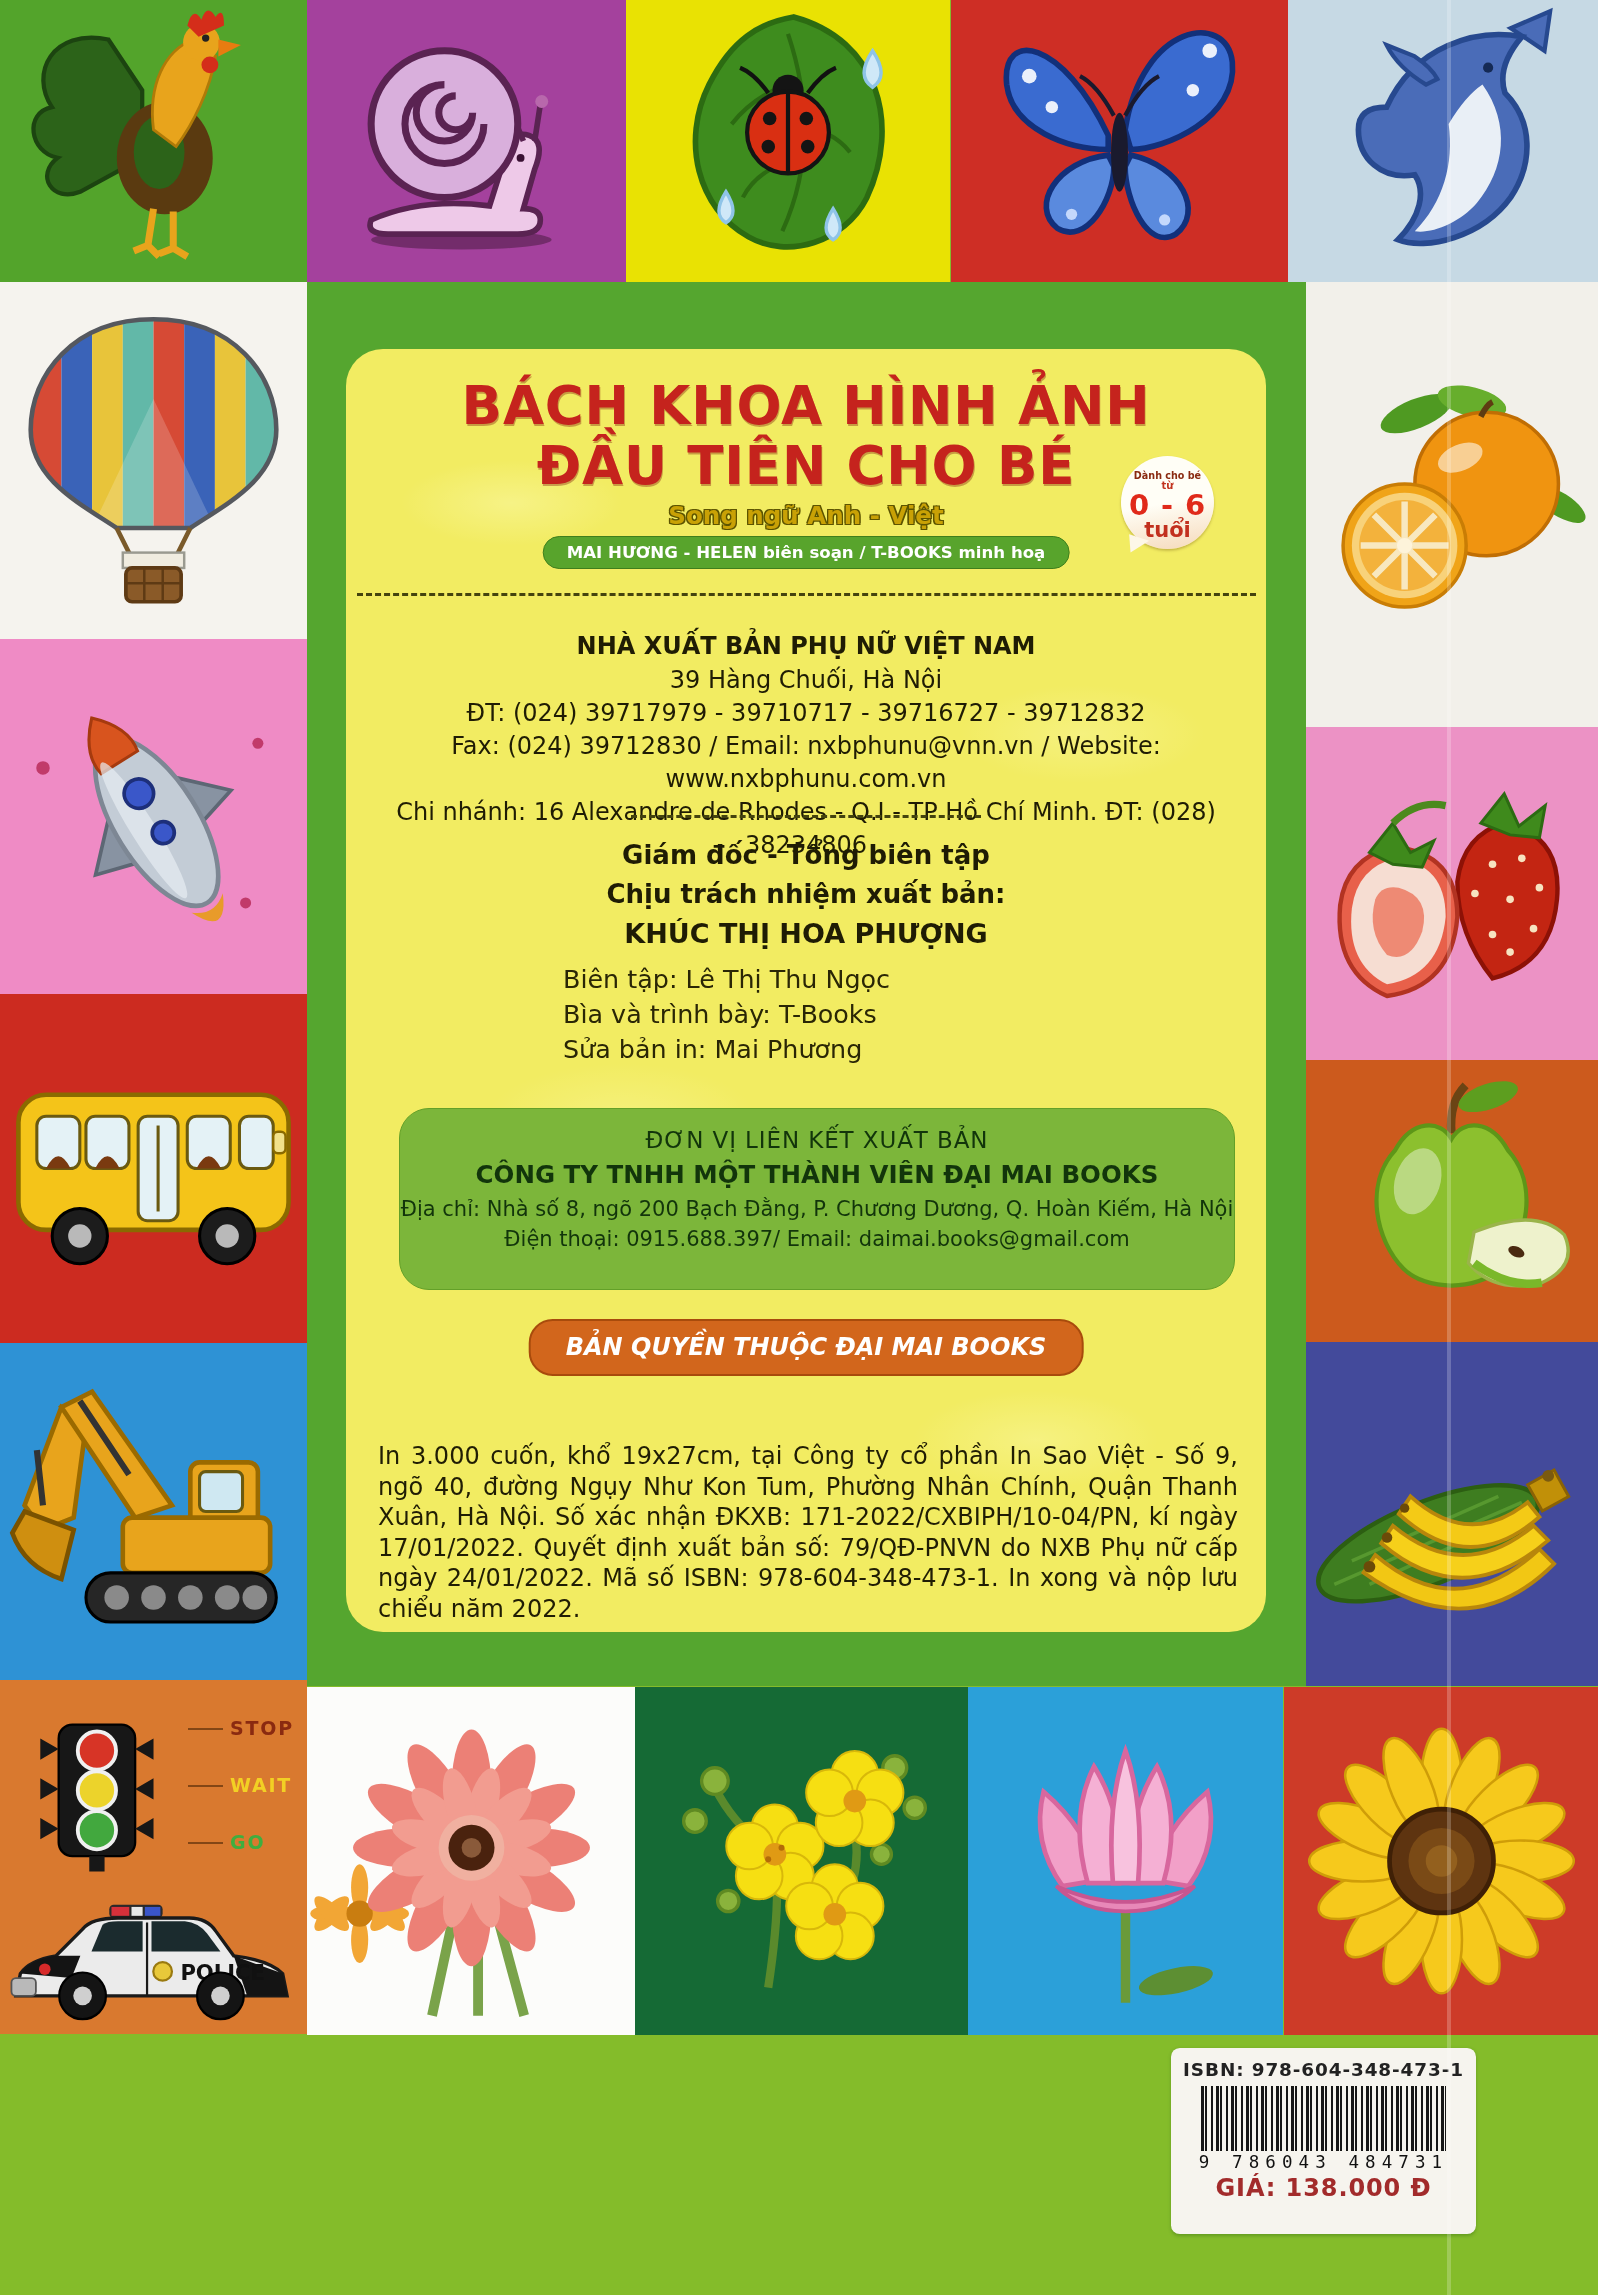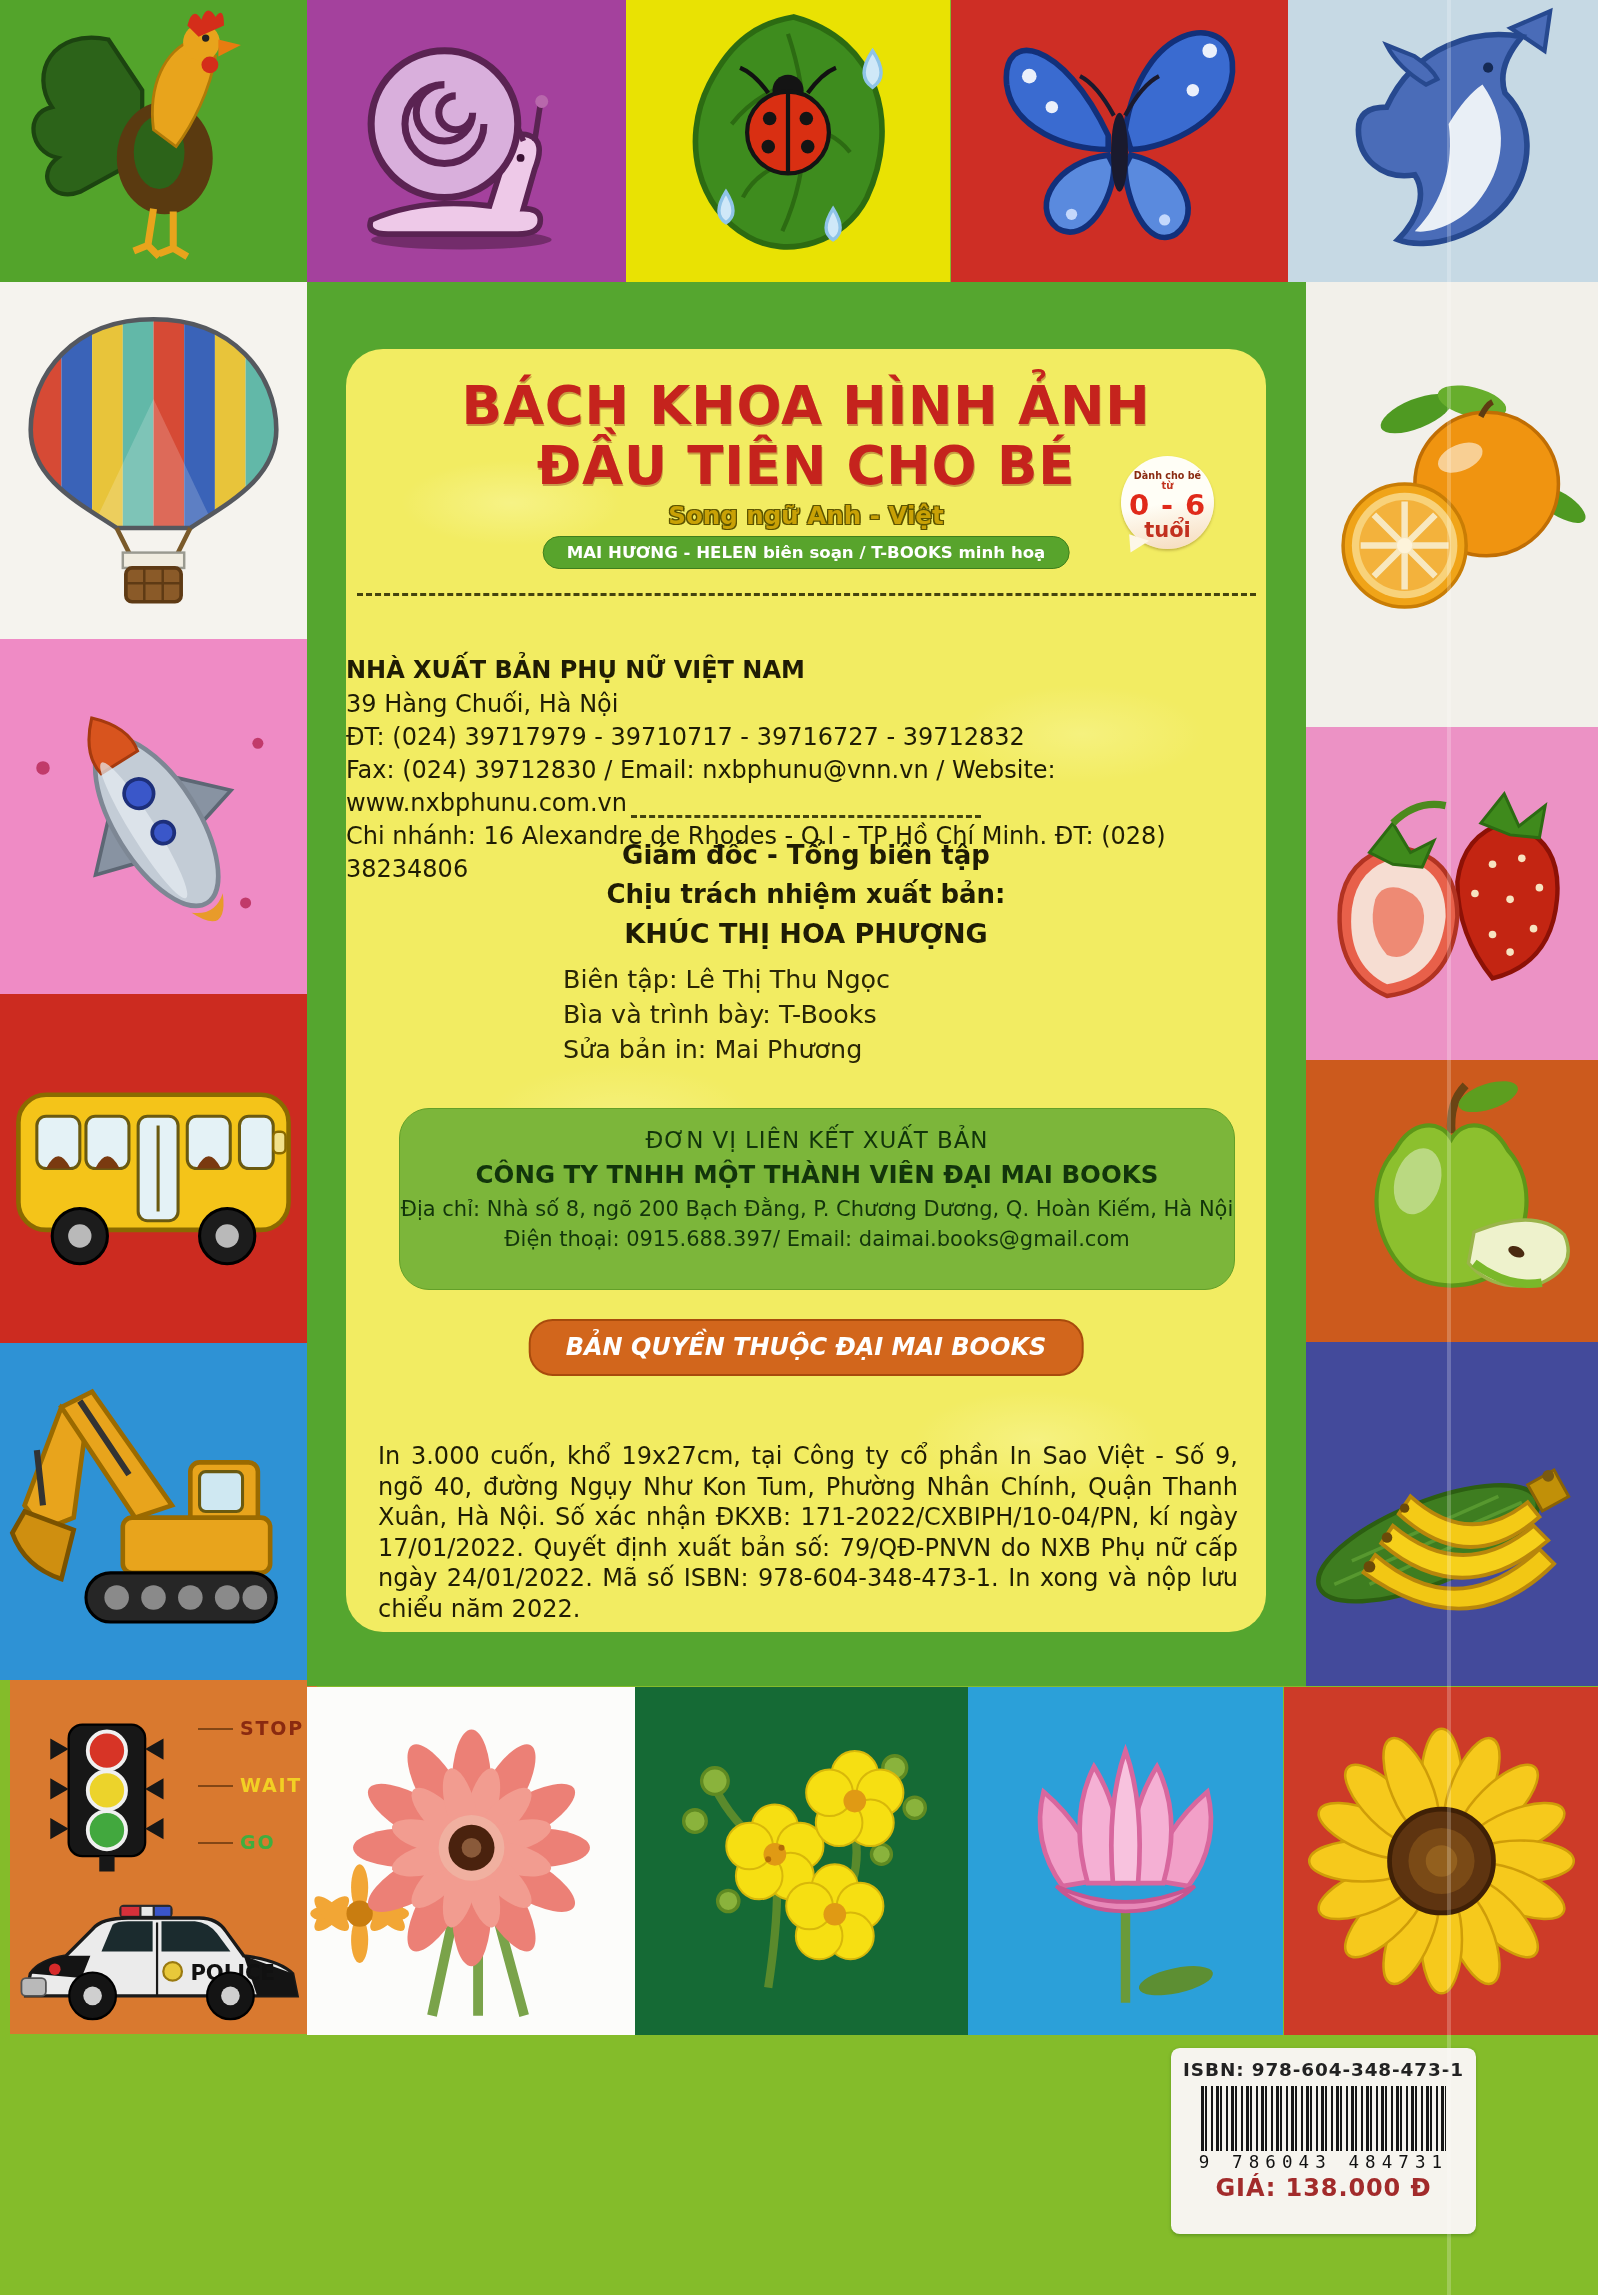--- a/index.html
+++ b/index.html
@@ -10,21 +10,21 @@
   
   .t-rooster{left:0;top:0;width:307px;height:282px;}
   .t-snail{left:307px;top:0;width:320px;height:282px;}
   .t-ladybug{left:626px;top:0;width:324px;height:282px;}
   .t-butterfly{left:951px;top:0;width:337px;height:282px;}
   .t-dolphin{left:1288px;top:0;width:310px;height:282px;}
   .t-balloon{left:0;top:282px;width:307px;height:357px;}
   .t-rocket{left:0;top:639px;width:307px;height:356px;}
   .t-bus{left:0;top:994px;width:307px;height:349px;}
   .t-excavator{left:0;top:1343px;width:307px;height:337px;}
-  .t-traffic{left:10px;top:1680px;width:307px;height:354px;}
+  .t-traffic{left:0;top:1680px;width:307px;height:354px;}
   .t-orange{left:1305px;top:282px;width:293px;height:445px;}
   .t-strawberry{left:1305px;top:727px;width:293px;height:333px;}
   .t-apple{left:1305px;top:1060px;width:293px;height:282px;}
   .t-banana{left:1305px;top:1342px;width:293px;height:344px;}
   .t-gerbera{left:307px;top:1687px;width:329px;height:348px;}
   .t-apricot{left:635px;top:1687px;width:333px;height:348px;}
   .t-lotus{left:968px;top:1687px;width:315px;height:348px;}
   .t-sunflower{left:1284px;top:1687px;width:315px;height:348px;}
   
   .panel-green{position:absolute;left:307px;top:282px;width:999px;height:1404px;background:#55a62f;}
@@ -45,21 +45,21 @@
     background:linear-gradient(170deg,#fffef6 50%,#f5d9ba);box-shadow:0 1.8px 2.6px rgba(90,60,0,.3);
     text-align:center;line-height:1;}
   .badge:after{content:"";position:absolute;left:5.3px;bottom:-5.3px;width:0;height:0;
     border-left:7px solid transparent;border-right:14px solid transparent;border-top:17.5px solid #fdf7e8;transform:rotate(18deg);}
   .badge .b1{display:block;margin-top:15px;font-size:9.6px;font-weight:700;color:#8a2a10;}
   .badge .b2{display:block;font-size:10px;font-weight:700;color:#c23420;}
   .badge .b3{display:block;font-size:29px;font-weight:800;color:#e02a1a;letter-spacing:0.9px;}
   .badge .b4{display:block;font-size:21px;font-weight:800;color:#c2301e;}
   .dash1{position:absolute;top:244px;left:10.5px;right:10.5px;border-top:3.5px dashed #44430e;}
   .dash2{position:absolute;top:466px;left:50%;width:350px;transform:translateX(-50%);border-top:3.5px dashed #44430e;}
-  .pub{position:absolute;top:280px;left:0;width:100%;color:#1f1c04;margin-top:24px;}
+  .pub{position:absolute;top:280px;left:0;width:100%;text-align:center;color:#1f1c04;}
   .pub .l0{font-size:24px;font-weight:800;line-height:35px;}
   .pub .l{font-size:24px;line-height:33px;}
   .resp{position:absolute;top:487px;left:0;width:100%;text-align:center;color:#1f1c04;}
   .resp .r{font-size:26px;font-weight:800;line-height:39px;}
   .resp .rp{font-size:27px;font-weight:800;line-height:40px;}
   .credits{position:absolute;top:613px;left:217px;color:#2a2605;font-size:25.4px;line-height:35px;}
   .partner{position:absolute;left:53px;top:759px;width:834px;height:180px;border-radius:30px;
     background:#7cb63a;border:1.8px solid #63a028;text-align:center;color:#12350b;}
   .partner .ph{margin-top:17.5px;font-size:23px;letter-spacing:0.9px;}
   .partner .pc{margin-top:7px;font-size:24.5px;font-weight:800;}

